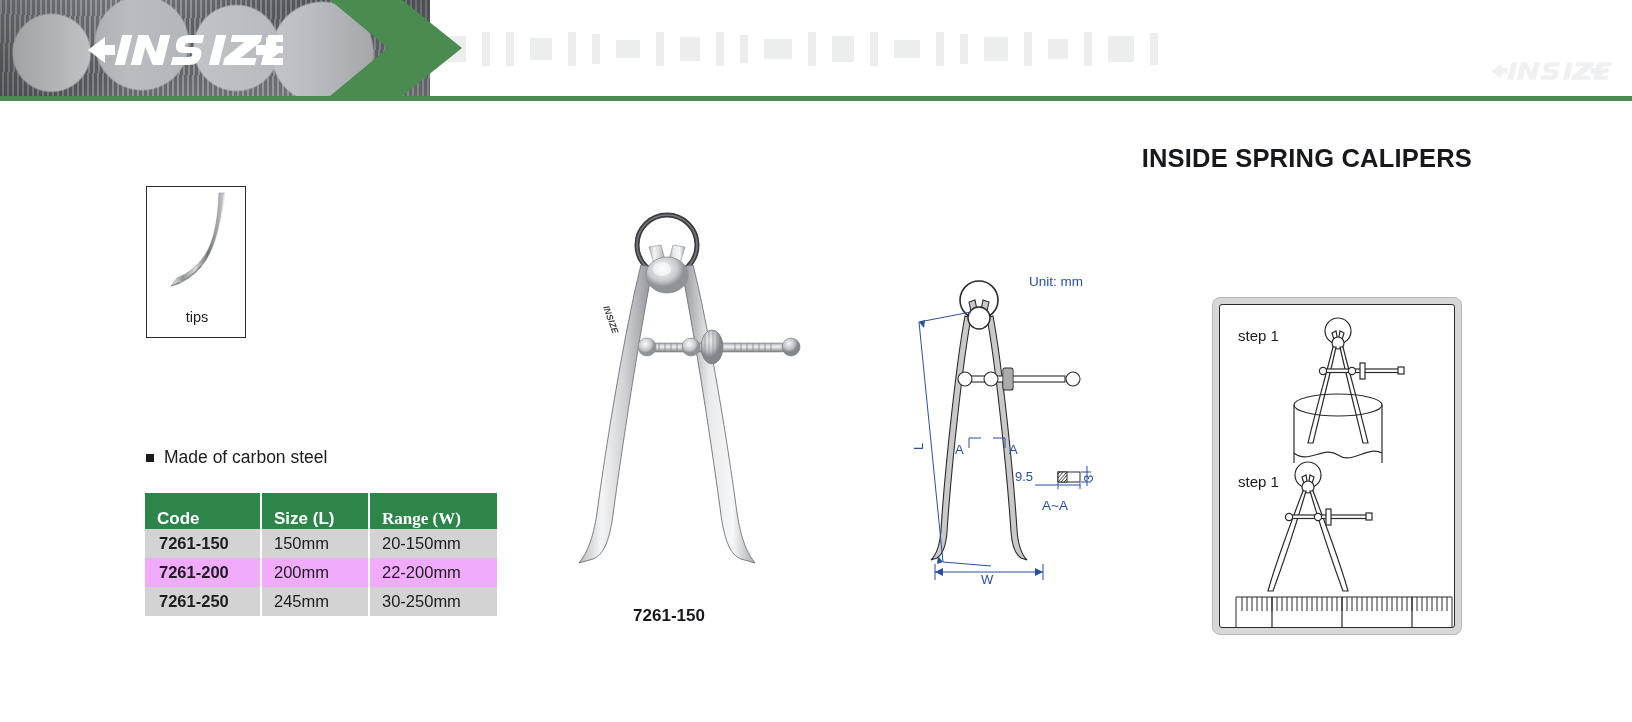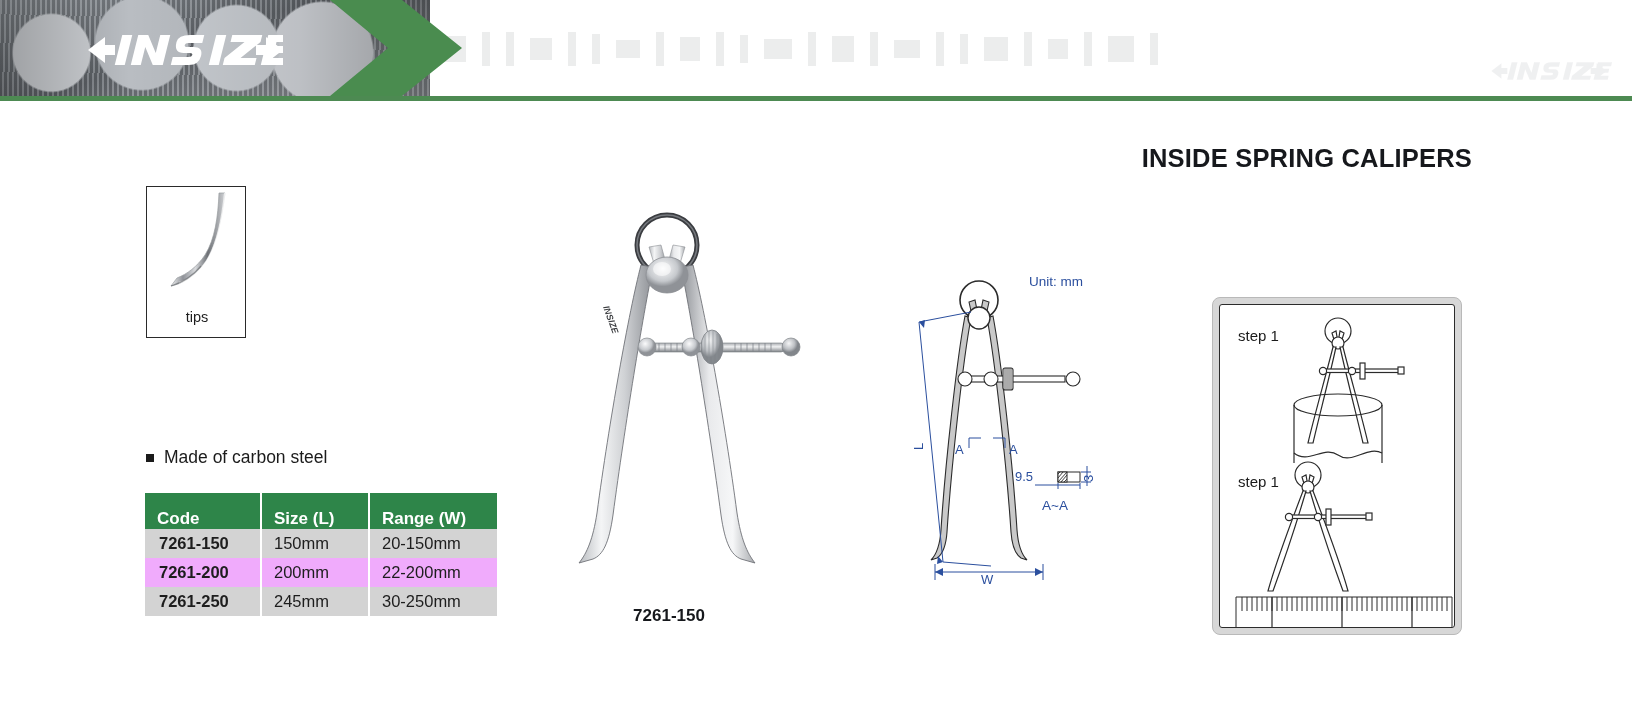--- a/index.html
+++ b/index.html
@@ -115,21 +115,21 @@
   .spec-table th {
     background: #2e8549;
     color: #ffffff;
     font-weight: bold;
     font-size: 17px;
     height: 28px;
     border-right: 2px solid #ffffff;
     padding: 16px 0 0 12px;
     text-align: left;
   }
-  .spec-table th:last-child { border-right: none; }
+  .spec-table th:last-child { border-right: none; font-family: Liberation Serif, serif; }
   .spec-table td {
     height: 29px;
     border-right: 2px solid #ffffff;
     padding: 0 0 0 12px;
     color: #1d1d1d;
     white-space: nowrap;
   }
   .spec-table td:last-child { border-right: none; }
   .spec-table td.code { font-weight: bold; padding-left: 14px; }
   .spec-table tr.alt-a td { background: #d3d3d3; }

